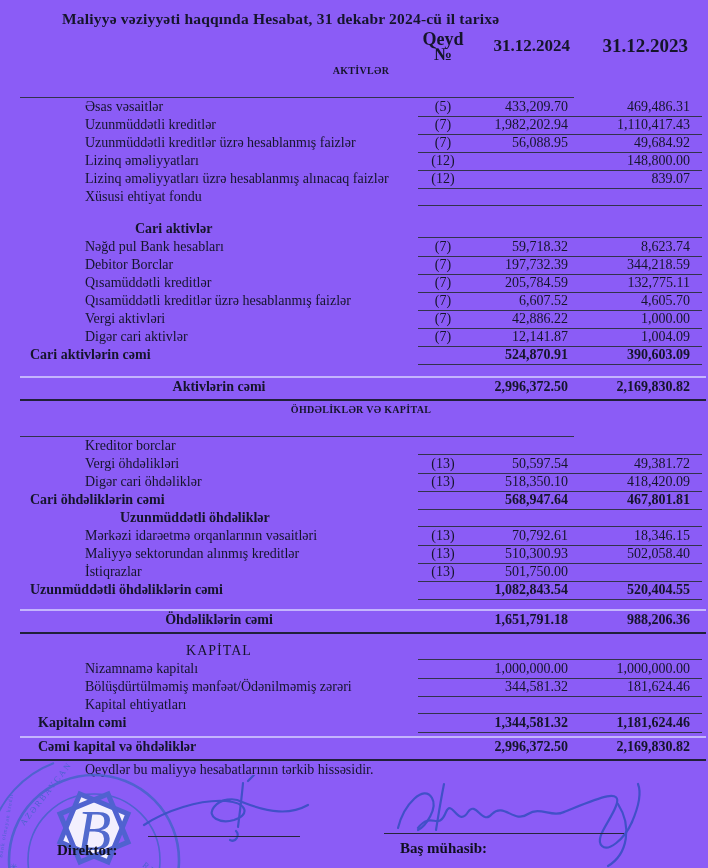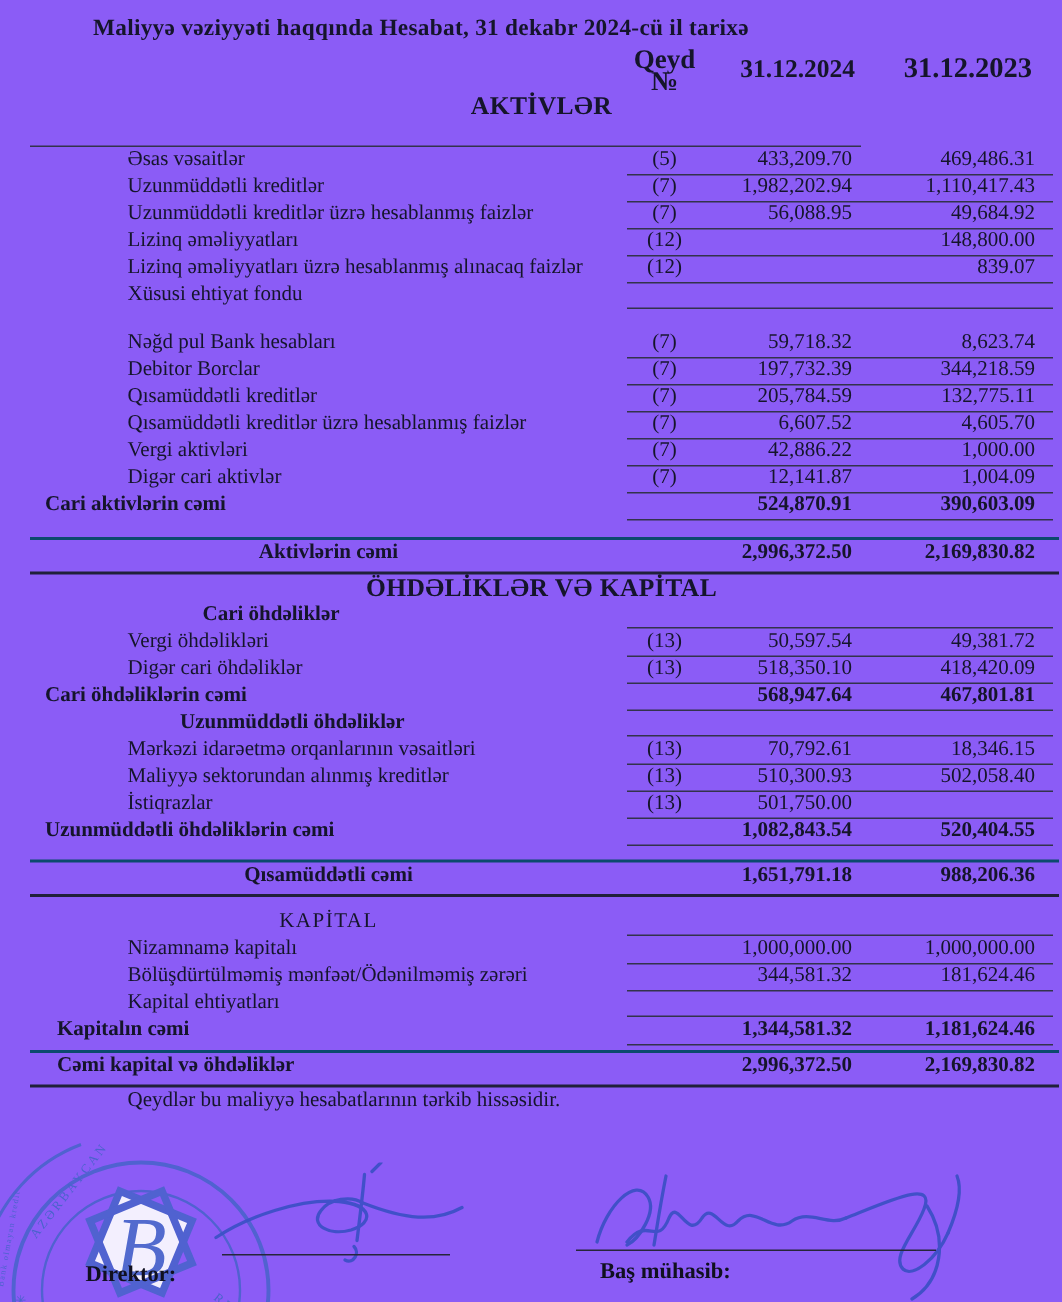--- a/index.html
+++ b/index.html
@@ -21,22 +21,22 @@
   .hdr .y2{ text-align:right; padding-right:14px; line-height:32px; font-size:19px;}
   
   .row{ display:grid; grid-template-columns:398px 50px 106px 128px; height:18px; }
   .row .cell{ line-height:18px; font-size:14px; white-space:nowrap; overflow:visible; }
   .cell-note{ text-align:center; }
   .cell-num{ text-align:right; padding-right:6px; font-variant-numeric:tabular-nums; }
   .cell-num.last{ padding-right:12px; }
   .ruled{ border-bottom:1.3px solid #33334b; }
   .t-group .cell-label{ font-weight:bold; }
   .t-total .cell{ font-weight:bold; }
-  .t-section-full{ display:block; text-align:center; font-weight:bold; font-size:17px; line-height:18px; letter-spacing:.3px; width:682px;}
-  .t-grand{ height:21px; border-top:2px solid #0c4a6e; border-bottom:2px solid #20203a; width:686px; }
+  .t-section-full{ display:block; text-align:center; font-weight:bold; font-size:10px; line-height:18px; letter-spacing:.3px; width:682px;}
+  .t-grand{ height:21px; border-top:2px solid #c4b5fd; border-bottom:2px solid #20203a; width:686px; }
   .t-grand .cell{ line-height:17px; font-weight:bold; }
   .center-label{ text-align:center; }
   .normal-weight .cell-label{ font-weight:normal; letter-spacing:1px; }
   .spacer{ width:100%; }
   .footnote{ margin-left:65px; height:18px; line-height:18px; font-size:14px; }
   
   .sig-label{ position:absolute; font-weight:bold; font-size:15px; color:#101020; }
   .lbl-director{ left:57px; top:842px; }
   .lbl-accountant{ left:400px; top:840px; }
   .sig-line{ position:absolute; height:0; border-top:1.6px solid #26263a; }
@@ -99,20 +99,26 @@
           <div class="cell cell-num ruled"></div>
           <div class="cell cell-num last ruled">839.07</div>
         </div>
         <div class="row t-item">
           <div class="cell cell-label" style="padding-left: 65px;">Xüsusi ehtiyat fondu</div>
           <div class="cell cell-note ruled"></div>
           <div class="cell cell-num ruled"></div>
           <div class="cell cell-num last ruled"></div>
         </div>
         <div class="spacer" style="height: 14px;"></div>
+        <div class="row t-group">
+          <div class="cell cell-label" style="padding-left: 115px;">Cari aktivlər</div>
+          <div class="cell cell-note ruled"></div>
+          <div class="cell cell-num ruled"></div>
+          <div class="cell cell-num last ruled"></div>
+        </div>
         <div class="row t-item">
           <div class="cell cell-label" style="padding-left: 65px;">Nəğd pul Bank hesabları</div>
           <div class="cell cell-note ruled">(7)</div>
           <div class="cell cell-num ruled">59,718.32</div>
           <div class="cell cell-num last ruled">8,623.74</div>
         </div>
         <div class="row t-item">
           <div class="cell cell-label" style="padding-left: 65px;">Debitor Borclar</div>
           <div class="cell cell-note ruled">(7)</div>
           <div class="cell cell-num ruled">197,732.39</div>
@@ -150,21 +156,26 @@
         </div>
         <div class="spacer" style="height: 12px;"></div>
         <div class="row t-grand">
           <div class="cell cell-label center-label">Aktivlərin cəmi</div>
           <div class="cell cell-note"></div>
           <div class="cell cell-num">2,996,372.50</div>
           <div class="cell cell-num last">2,169,830.82</div>
         </div>
         <div class="row t-section-full">ÖHDƏLİKLƏR VƏ KAPİTAL</div>
         <div class="row t-group">
-          <div class="cell cell-label" style="padding-left: 115px;">Cari öhdəliklər</div>
+          <div class="cell cell-note ruled"></div>
+          <div class="cell cell-num ruled"></div>
+          <div class="cell cell-num last ruled"></div>
+        </div>
+        <div class="row t-item">
+          <div class="cell cell-label" style="padding-left: 65px;">Kreditor borclar</div>
           <div class="cell cell-note ruled"></div>
           <div class="cell cell-num ruled"></div>
           <div class="cell cell-num last ruled"></div>
         </div>
         <div class="row t-item">
           <div class="cell cell-label" style="padding-left: 65px;">Vergi öhdəlikləri</div>
           <div class="cell cell-note ruled">(13)</div>
           <div class="cell cell-num ruled">50,597.54</div>
           <div class="cell cell-num last ruled">49,381.72</div>
         </div>
@@ -205,21 +216,21 @@
           <div class="cell cell-num last ruled"></div>
         </div>
         <div class="row t-total">
           <div class="cell cell-label" style="padding-left: 10px;">Uzunmüddətli öhdəliklərin cəmi</div>
           <div class="cell cell-note ruled"></div>
           <div class="cell cell-num ruled">1,082,843.54</div>
           <div class="cell cell-num last ruled">520,404.55</div>
         </div>
         <div class="spacer" style="height: 10px;"></div>
         <div class="row t-grand">
-          <div class="cell cell-label center-label">Qısamüddətli cəmi</div>
+          <div class="cell cell-label center-label">Öhdəliklərin cəmi</div>
           <div class="cell cell-note"></div>
           <div class="cell cell-num">1,651,791.18</div>
           <div class="cell cell-num last">988,206.36</div>
         </div>
         <div class="spacer" style="height: 8px;"></div>
         <div class="row t-group normal-weight">
           <div class="cell cell-label center-label">KAPİTAL</div>
           <div class="cell cell-note ruled"></div>
           <div class="cell cell-num ruled"></div>
           <div class="cell cell-num last ruled"></div>

